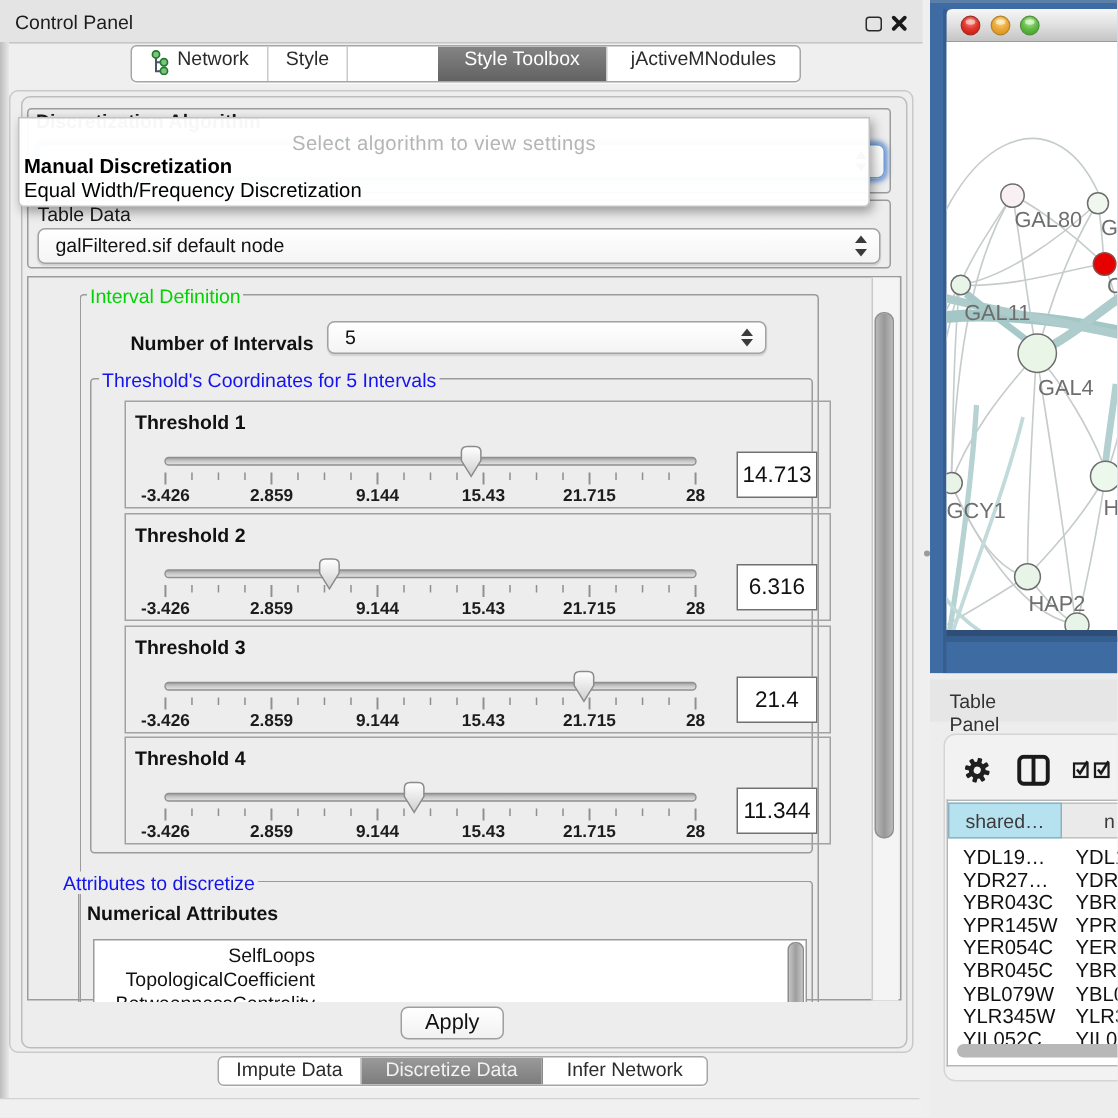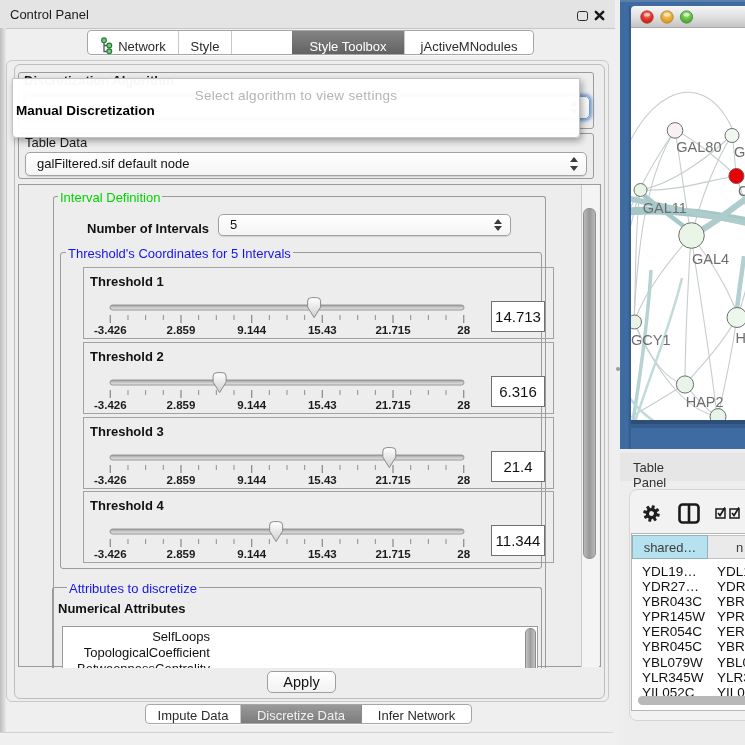--- a/index.html
+++ b/index.html
@@ -9,21 +9,21 @@
   .grplbl{position:absolute;font-size:13px;background:transparent;}
   .combo{position:absolute;background:linear-gradient(#ffffff,#f4f4f4);border:1px solid #a2a2a2;border-radius:5px;box-shadow:0 1px 1px rgba(0,0,0,0.12);}
   .combo .txt{position:absolute;left:11px;top:2px;font-size:13px;color:#111;}
   .stepper{position:absolute;right:6px;top:0;width:12px;height:100%;}
   .stepper:before{content:"";position:absolute;left:2px;top:4px;width:0;height:0;border-left:4.5px solid transparent;border-right:4.5px solid transparent;border-bottom:5px solid #3b3b3b;}
   .stepper:after{content:"";position:absolute;left:2px;bottom:4px;width:0;height:0;border-left:4.5px solid transparent;border-right:4.5px solid transparent;border-top:5px solid #3b3b3b;}
   .thrbox{position:absolute;left:63px;width:469px;height:70px;border:1px solid #a2a2a2;margin-left:20px;}
   .thrbox .ttl{position:absolute;left:6px;top:6px;font-size:13px;font-weight:bold;color:#111;}
   .valbox{position:absolute;right:8px;top:33px;width:52px;height:29px;background:#fff;border:1.5px solid #707070;font-size:15px;color:#111;display:flex;align-items:center;justify-content:center;}
   .seg{position:absolute;display:flex;background:#fff;border:1px solid #a6a6a6;border-radius:4px;overflow:hidden;box-shadow:0 1px 0 rgba(255,255,255,0.6);}
-  .seg div{font-size:13px;color:#2b2b2b;display:flex;align-items:flex-end;justify-content:center;border-right:1px solid #c9c9c9;white-space:nowrap;}
+  .seg div{font-size:13px;color:#2b2b2b;display:flex;align-items:flex-start;justify-content:center;border-right:1px solid #c9c9c9;white-space:nowrap;}
   .seg div:last-child{border-right:none;}
   .seg div.sel{background:linear-gradient(#848484,#626262);color:#fff;}
   .seg div.sel2{background:linear-gradient(#9a9a9a,#7c7c7c);color:#f2f2f2;border-right:1px solid #8a8a8a;}
 </style></head>
 <body>
 <div id="page">
 
 <div class="abs" style="left:0;top:0;width:615px;height:745px;background:#efefef;"></div>
 <div class="abs" style="left:0;top:0;width:615px;height:28px;background:#e4e4e4;border-bottom:1px solid #c6c6c6;"></div>
 <div class="abs" style="left:10px;top:7px;font-size:13px;color:#1c1c1c;">Control Panel</div>
@@ -262,40 +262,41 @@
         <text x="90.0" y="41" font-size="11.5" font-weight="bold" fill="#1c1c1c" text-anchor="middle" font-family="Liberation Sans, sans-serif">2.859</text>
         <text x="160.7" y="41" font-size="11.5" font-weight="bold" fill="#1c1c1c" text-anchor="middle" font-family="Liberation Sans, sans-serif">9.144</text>
         <text x="231.3" y="41" font-size="11.5" font-weight="bold" fill="#1c1c1c" text-anchor="middle" font-family="Liberation Sans, sans-serif">15.43</text>
         <text x="302.0" y="41" font-size="11.5" font-weight="bold" fill="#1c1c1c" text-anchor="middle" font-family="Liberation Sans, sans-serif">21.715</text>
         <text x="372.7" y="41" font-size="11.5" font-weight="bold" fill="#1c1c1c" text-anchor="middle" font-family="Liberation Sans, sans-serif">28</text>
         <path transform="translate(177.6,3.6)" d="M1 4.5 Q1 1 5 1 L10 1 Q14 1 14 4.5 L14 10.5 L7.5 21 L1 10.5 Z" fill="url(#ththr4)" stroke="#8b8b8b" stroke-width="1"></path>
       </svg>
     </div>
 
 <div class="grpb" style="left:52px;top:587px;width:488px;height:101px;border-bottom:none;"></div>
-<div class="grplbl" style="left:67px;top:581px;color:#1414ee;background:#ededed;padding:0 2px;">Attributes to discretize</div>
+<div class="grplbl" style="left:40px;top:581px;color:#1414ee;background:#ededed;padding:0 2px;">Attributes to discretize</div>
 <div class="abs" style="left:58px;top:601px;font-size:13px;font-weight:bold;color:#111;">Numerical Attributes</div>
 <div class="abs" style="left:62px;top:626px;width:474px;height:41px;background:#fff;border:1px solid #9b9b9b;overflow:hidden;text-align:right;">
   <div style="position:absolute;left:14px;top:2px;font-size:13px;color:#111;line-height:16.2px;">SelfLoops<br>TopologicalCoefficient<br>BetweennessCentrality</div>
   <div style="position:absolute;right:1px;top:1px;width:9px;height:60px;background:linear-gradient(90deg,#c4c4c4,#9e9e9e,#c4c4c4);border:1px solid #8c8c8c;border-radius:5px;"></div>
 </div>
 
 <div class="abs" style="left:19px;top:668px;width:562px;height:29px;background:#ededed;"></div>
 
 <div class="abs" style="left:267px;top:671px;width:67px;height:20px;background:linear-gradient(#ffffff,#f1f1f1);border:1px solid #9f9f9f;border-radius:5px;font-size:14.5px;color:#111;display:flex;align-items:center;justify-content:center;">Apply</div>
 
 <div class="seg" style="left:145px;top:704px;height:18px;">
   <div style="width:94px;">Impute Data</div>
   <div class="sel2" style="width:120px;">Discretize Data</div>
   <div style="width:109px;">Infer Network</div>
 </div>
 
 <div class="abs" style="left:12px;top:78px;width:566px;height:58px;background:rgba(255,255,255,0.97);border:1px solid #c2c2c2;box-shadow:2px 3px 7px rgba(0,0,0,0.35);border-radius:0 0 4px 4px;">
   <div style="position:absolute;left:0;top:9px;width:100%;text-align:center;font-size:13.5px;letter-spacing:0.3px;color:#b3b5b7;">Select algorithm to view settings</div>
   <div style="position:absolute;left:3px;top:24px;font-size:13.5px;font-weight:bold;color:#000;">Manual Discretization</div>
+  <div style="position:absolute;left:3px;top:40px;font-size:13.5px;color:#000;">Equal Width/Frequency Discretization</div>
 </div>
 
 <div class="abs" style="left:616px;top:367px;width:4px;height:4px;border-radius:50%;background:#9a9a9a;"></div>
 
 <svg class="abs" style="left:620px;top:0;" width="125" height="449" viewBox="0 0 125 449">
   <rect x="0" y="0" width="125" height="449" fill="#3e6ba1"></rect>
   <rect x="0" y="0" width="125" height="2" fill="#5c7fa9"></rect>
 
   <defs>
     <linearGradient id="tbar" x1="0" y1="0" x2="0" y2="1">

